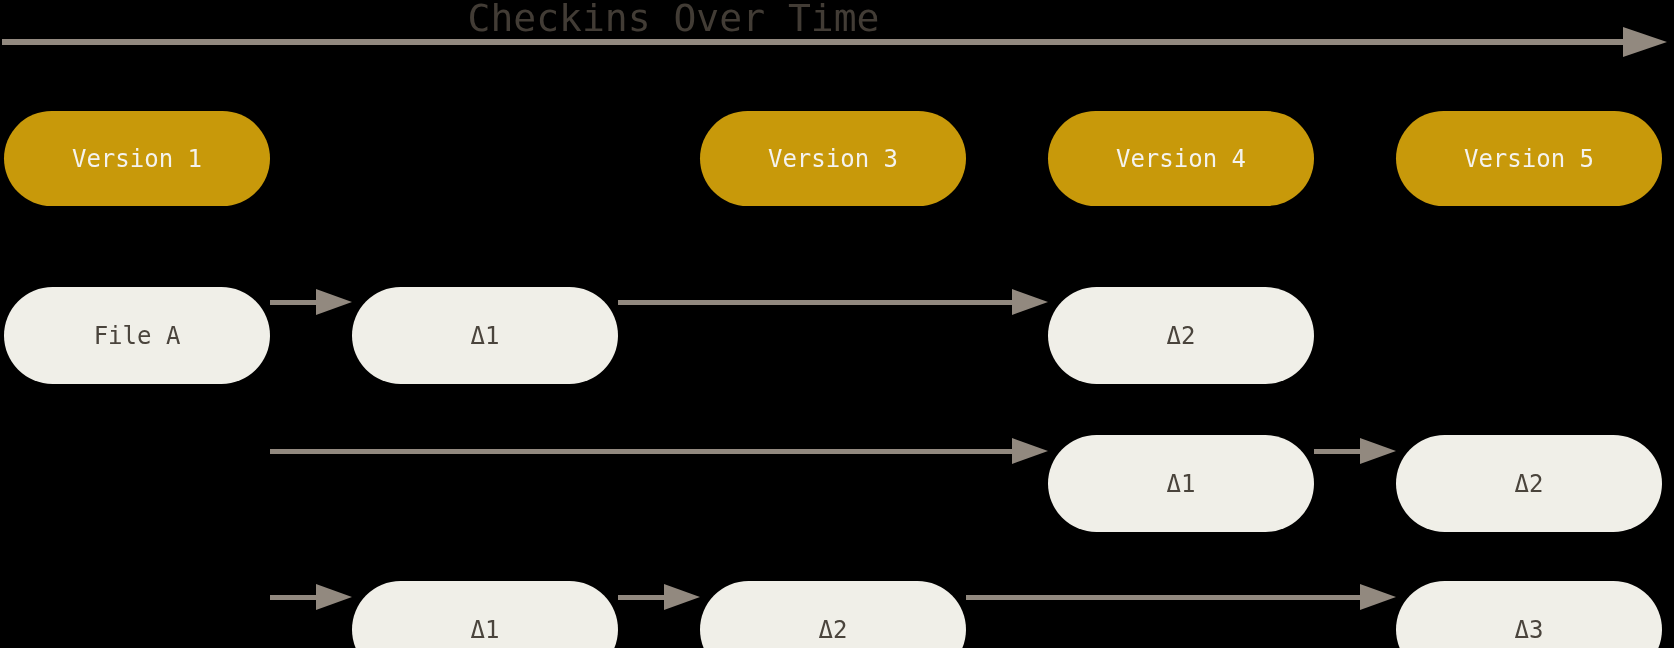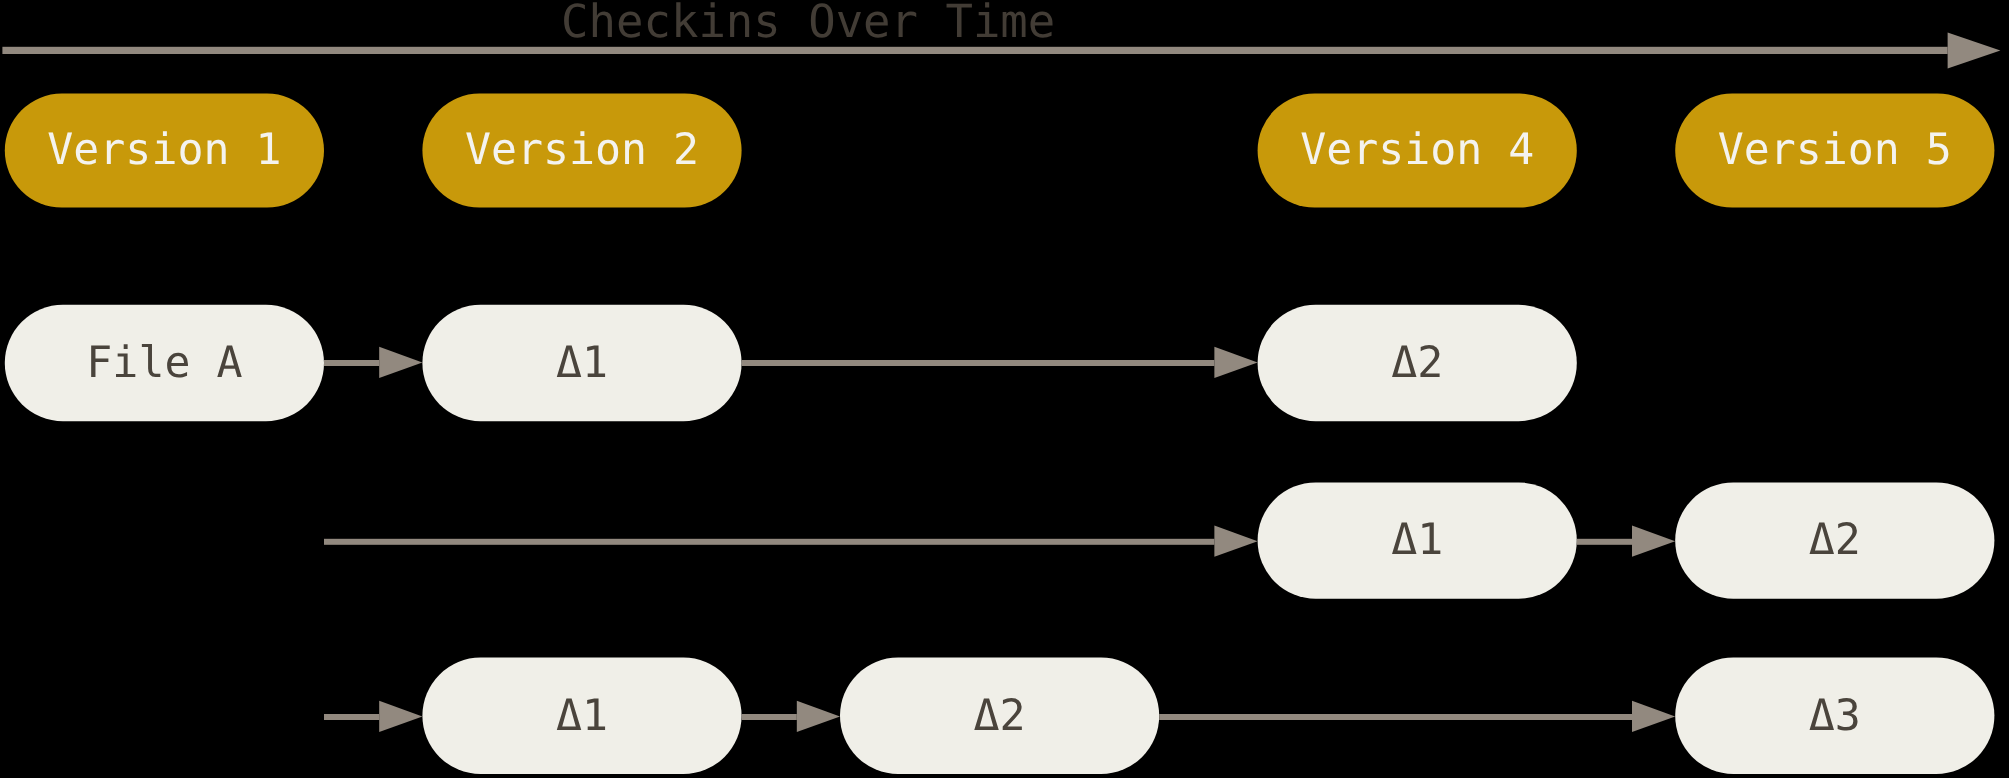--- a/index.html
+++ b/index.html
@@ -37,21 +37,21 @@
     width: 0; height: 0;
     border-top: 15px solid transparent;
     border-bottom: 15px solid transparent;
     border-left: 44px solid var(--arrow);
   }
 
   
   .node {
     position: absolute; width: 266px;
     display: flex; align-items: center; justify-content: center;
-    border-radius: 50px; font-size: 36px; white-space: pre;
+    border-radius: 50px; font-size: 24px; white-space: pre; margin-top: 33px;
   }
   .pill { height: 95px; top: 78px; background: var(--version-pill); color: var(--version-pill-text); }
   .fbox { height: 97px; background: var(--file-box); color: var(--file-box-text); }
 
   .c1 { left: 4px; } .c2 { left: 352px; } .c3 { left: 700px; } .c4 { left: 1048px; } .c5 { left: 1396px; text-align: right; }
   .rowA { top: 254px; } .rowB { top: 402px; } .rowC { top: 548px; }
 
   
   .arrow { position: absolute; height: 26px; display: flex; align-items: center; }
   .arrow .shaft { flex: 1; height: 5px; background: var(--arrow); }
@@ -75,21 +75,21 @@
 <div class="stage">
 
   <div class="title">Checkins Over Time</div>
 
   <div class="timeline">
     <div class="tl-shaft"></div>
     <div class="tl-head"></div>
   </div>
 
   <div class="node pill c1">Version 1</div>
-  <div class="node pill c2">Version 2</div>
+  <div class="node pill c3">Version 3</div>
   <div class="node pill c4">Version 4</div>
   <div class="node pill c5">Version 5</div>
 
   <div class="node fbox c1 rowA">File A</div>
   <div class="node fbox c2 rowA">Δ1</div>
   <div class="node fbox c4 rowA">Δ2</div>
   <div class="arrow ar-a1">
     <div class="shaft"></div>
     <div class="head"></div>
   </div>

